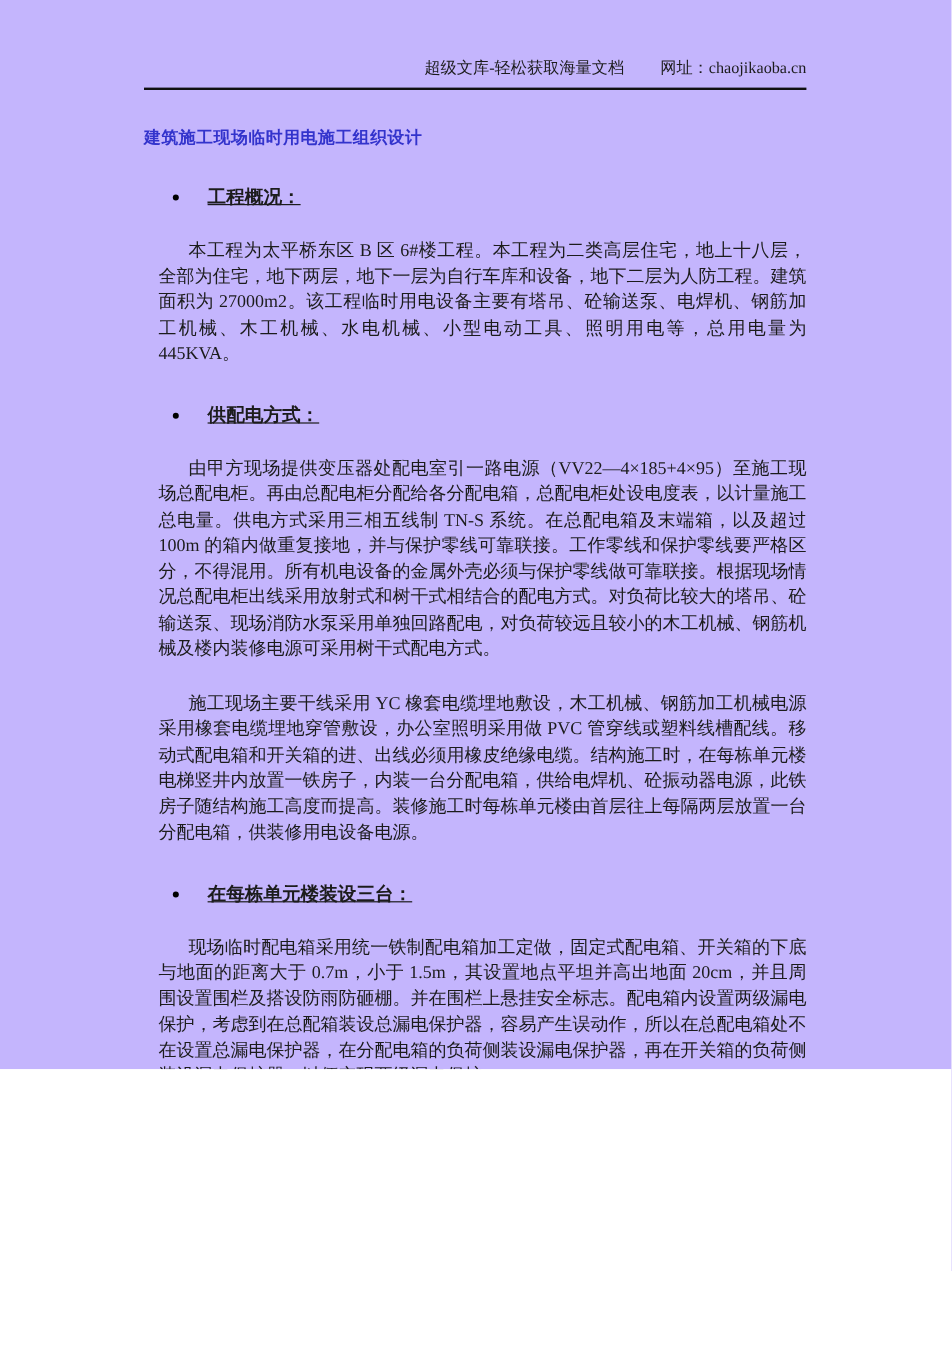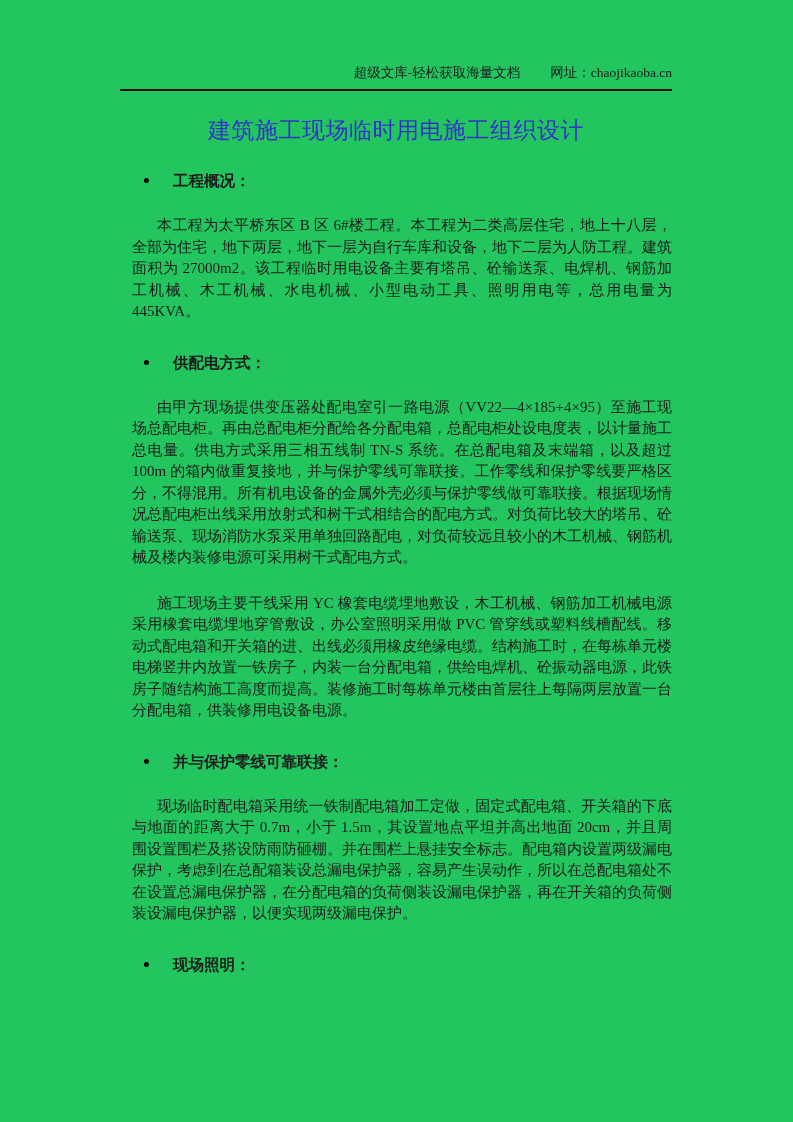--- a/index.html
+++ b/index.html
@@ -3,59 +3,60 @@
 <meta charset="utf-8">
 <style>
   html, body {
     margin: 0;
     padding: 0;
     background: #ffffff;
   }
   .page {
     position: relative;
     width: 793px;
-    height: 1122px;
+    height: 891px;
     margin: 0 auto;
-    background: #22c55e;
+    background: #c4b5fd;
     box-sizing: border-box;
-    padding: 64px 121px 0 120px;
+    padding: 48px 121px 0 120px;
     font-family: "Liberation Serif", "DejaVu Serif", serif;
     color: #1c1c1c;
     overflow: hidden;
   }
   .doc-header {
     text-align: right;
     border-bottom: 2px solid #111111;
     padding-bottom: 7px;
     font-size: 13.5px;
     line-height: 18px;
     white-space: nowrap;
     color: #1c1c1c;
   }
   .doc-header .site {
     margin-right: 30px;
   }
   .doc-title {
     margin: 28px 0 0 0;
-    text-align: center;
+    text-align: left;
     font-family: "Liberation Sans", "DejaVu Sans", sans-serif;
-    font-weight: normal;
-    font-size: 23px;
+    font-weight: bold;
+    font-size: 14px;
     line-height: 22px;
     letter-spacing: 0.5px;
     color: #3333cc;
   }
   .section-heading {
     display: flex;
     align-items: center;
     margin: 29px 0 0 0;
     font-weight: bold;
     font-size: 15.5px;
     line-height: 21px;
     color: #1c1c1c;
+    text-decoration: underline;
   }
   .bullet-dot {
     flex: 0 0 auto;
     width: 5px;
     height: 5px;
     border-radius: 50%;
     background: #000000;
     margin-left: 24px;
     margin-right: 24px;
   }
@@ -95,21 +96,21 @@
     <p class="body-text">由甲方现场提供变压器处配电室引一路电源（VV22—4×185+4×95）至施工现场总配电柜。再由总配电柜分配给各分配电箱，总配电柜处设电度表，以计量施工总电量。供电方式采用三相五线制 TN-S 系统。在总配电箱及末端箱，以及超过 100m 的箱内做重复接地，并与保护零线可靠联接。工作零线和保护零线要严格区分，不得混用。所有机电设备的金属外壳必须与保护零线做可靠联接。根据现场情况总配电柜出线采用放射式和树干式相结合的配电方式。对负荷比较大的塔吊、砼输送泵、现场消防水泵采用单独回路配电，对负荷较远且较小的木工机械、钢筋机械及楼内装修电源可采用树干式配电方式。</p>
   </section>
 
   <section>
     <p class="body-text">施工现场主要干线采用 YC 橡套电缆埋地敷设，木工机械、钢筋加工机械电源采用橡套电缆埋地穿管敷设，办公室照明采用做 PVC 管穿线或塑料线槽配线。移动式配电箱和开关箱的进、出线必须用橡皮绝缘电缆。结构施工时，在每栋单元楼电梯竖井内放置一铁房子，内装一台分配电箱，供给电焊机、砼振动器电源，此铁房子随结构施工高度而提高。装修施工时每栋单元楼由首层往上每隔两层放置一台分配电箱，供装修用电设备电源。</p>
   </section>
 
   <section>
     <div class="section-heading">
       <span class="bullet-dot"></span>
-      <span>并与保护零线可靠联接：</span>
+      <span>在每栋单元楼装设三台：</span>
     </div>
     <p class="body-text">现场临时配电箱采用统一铁制配电箱加工定做，固定式配电箱、开关箱的下底与地面的距离大于 0.7m，小于 1.5m，其设置地点平坦并高出地面 20cm，并且周围设置围栏及搭设防雨防砸棚。并在围栏上悬挂安全标志。配电箱内设置两级漏电保护，考虑到在总配箱装设总漏电保护器，容易产生误动作，所以在总配电箱处不在设置总漏电保护器，在分配电箱的负荷侧装设漏电保护器，再在开关箱的负荷侧装设漏电保护器，以便实现两级漏电保护。</p>
   </section>
 
   <section>
     <div class="section-heading">
       <span class="bullet-dot"></span>
       <span>现场照明：</span>
     </div>
   </section>

